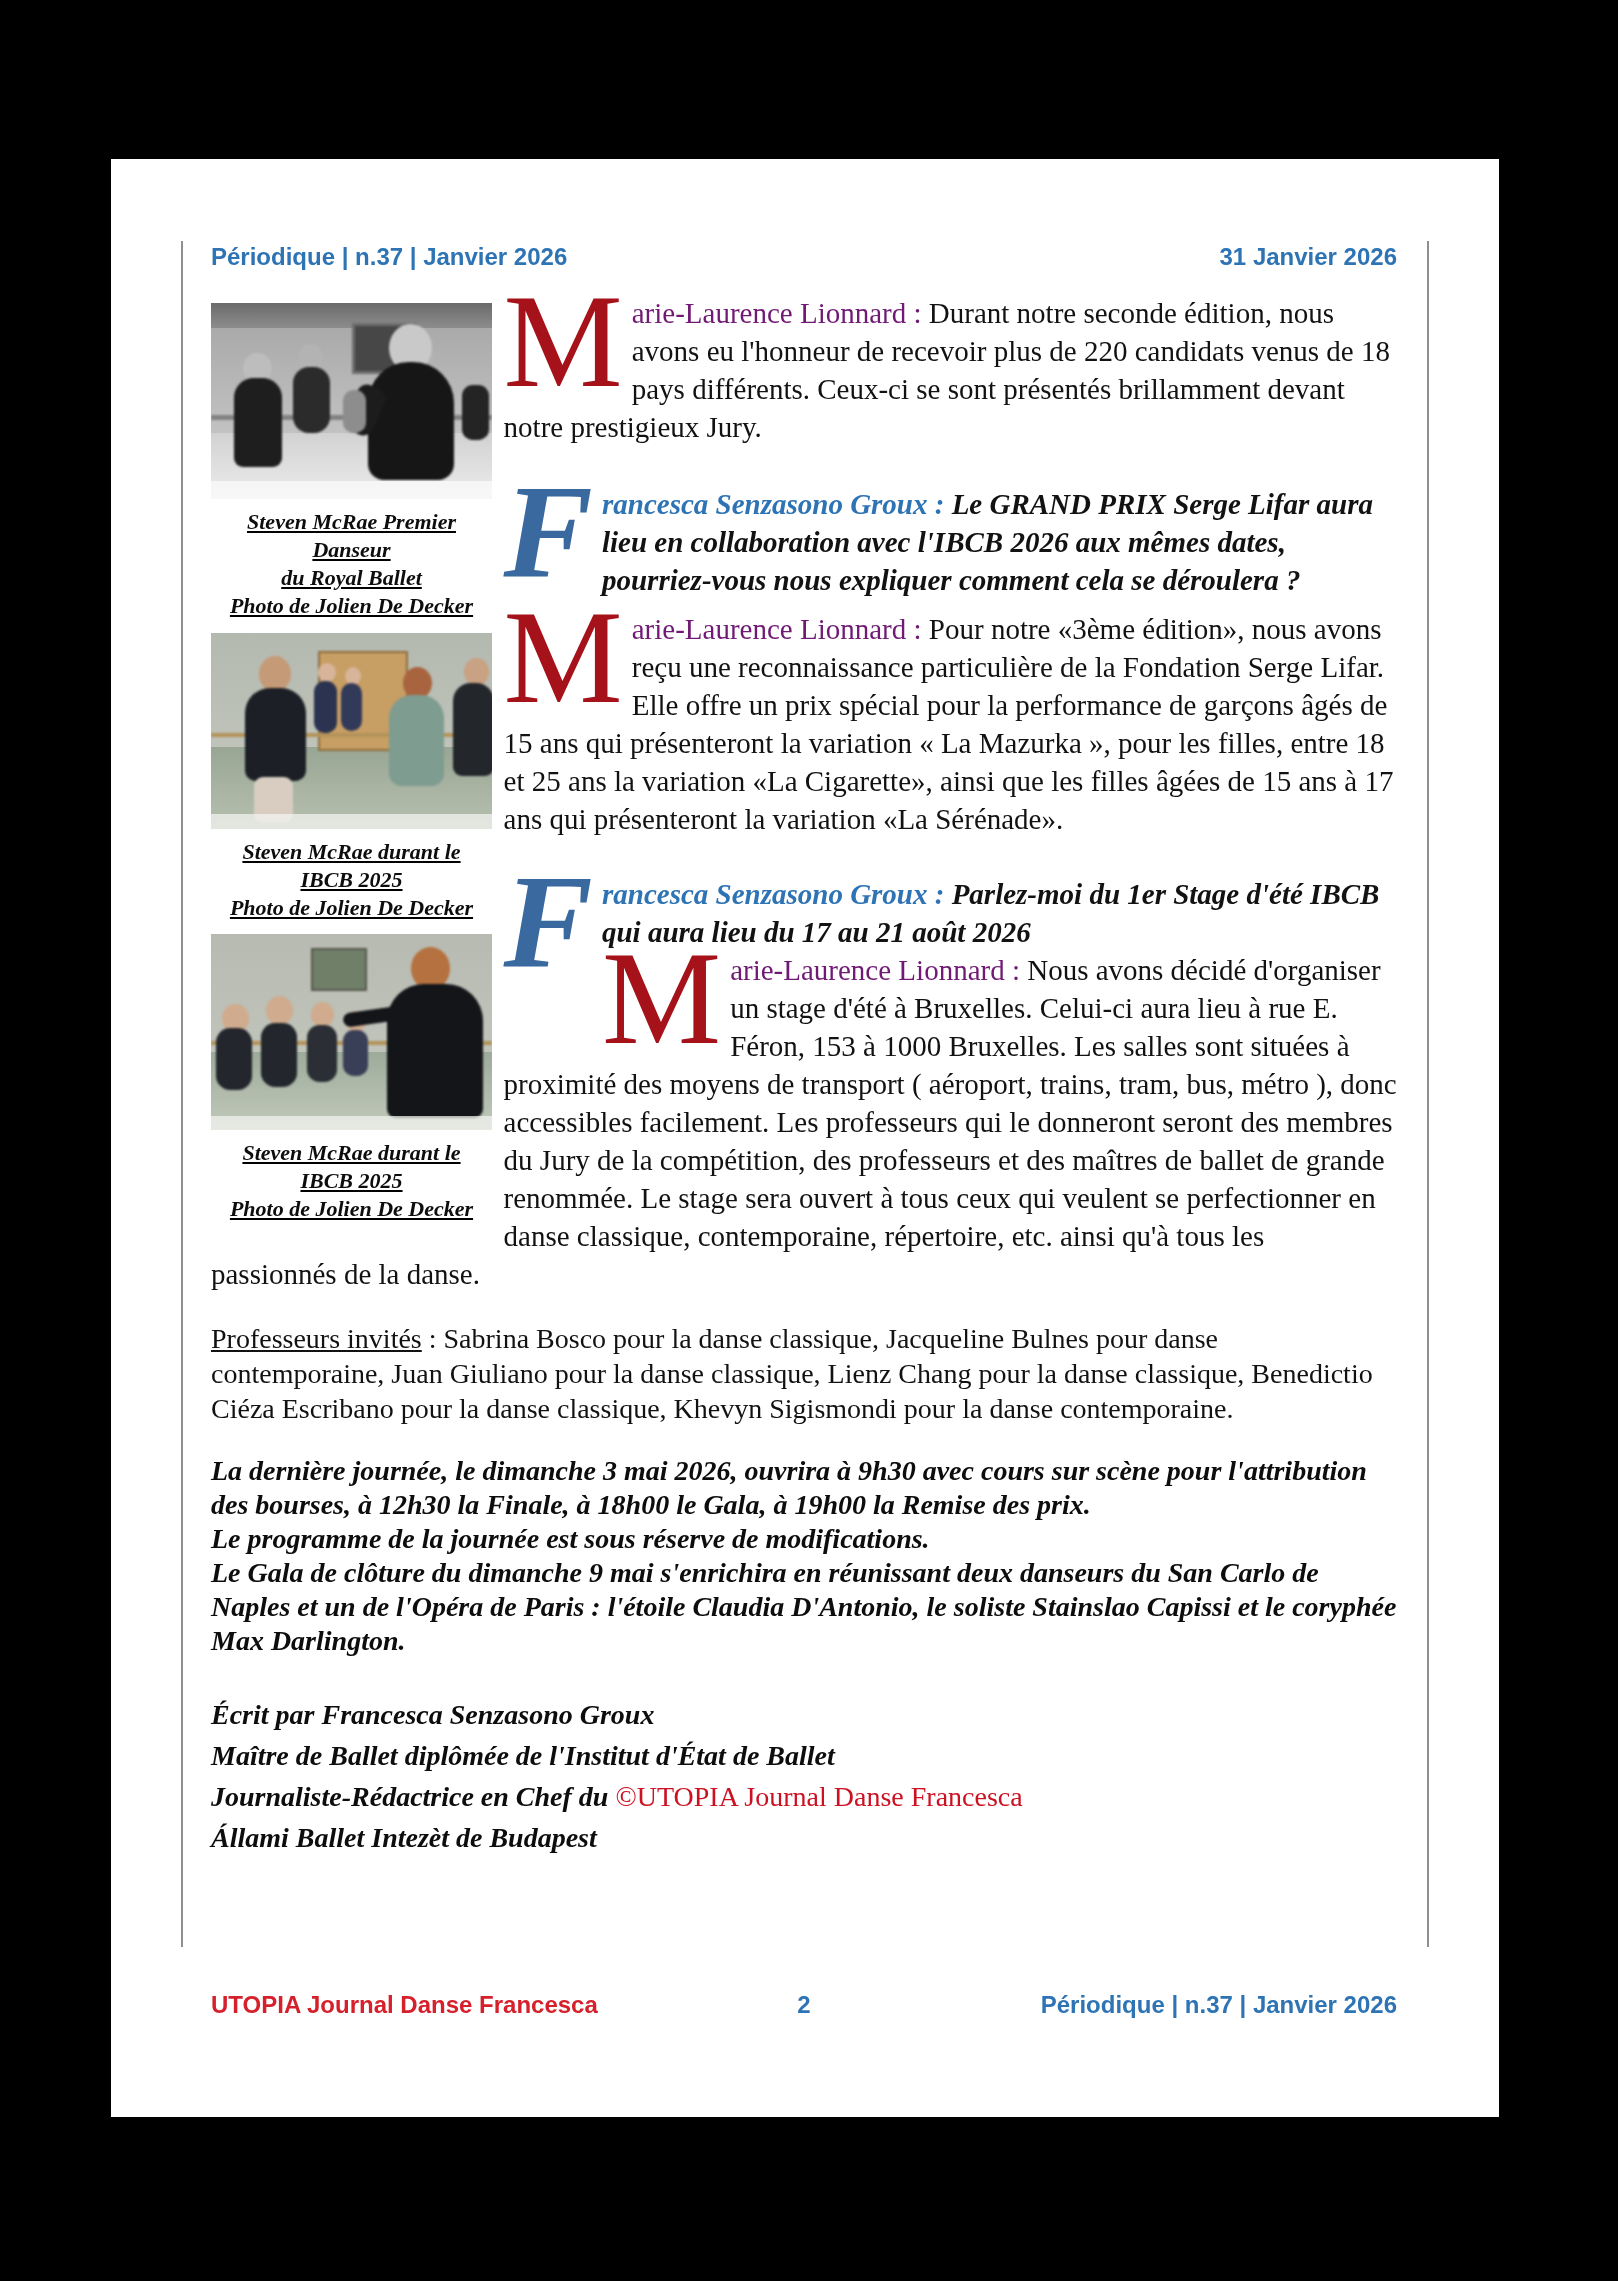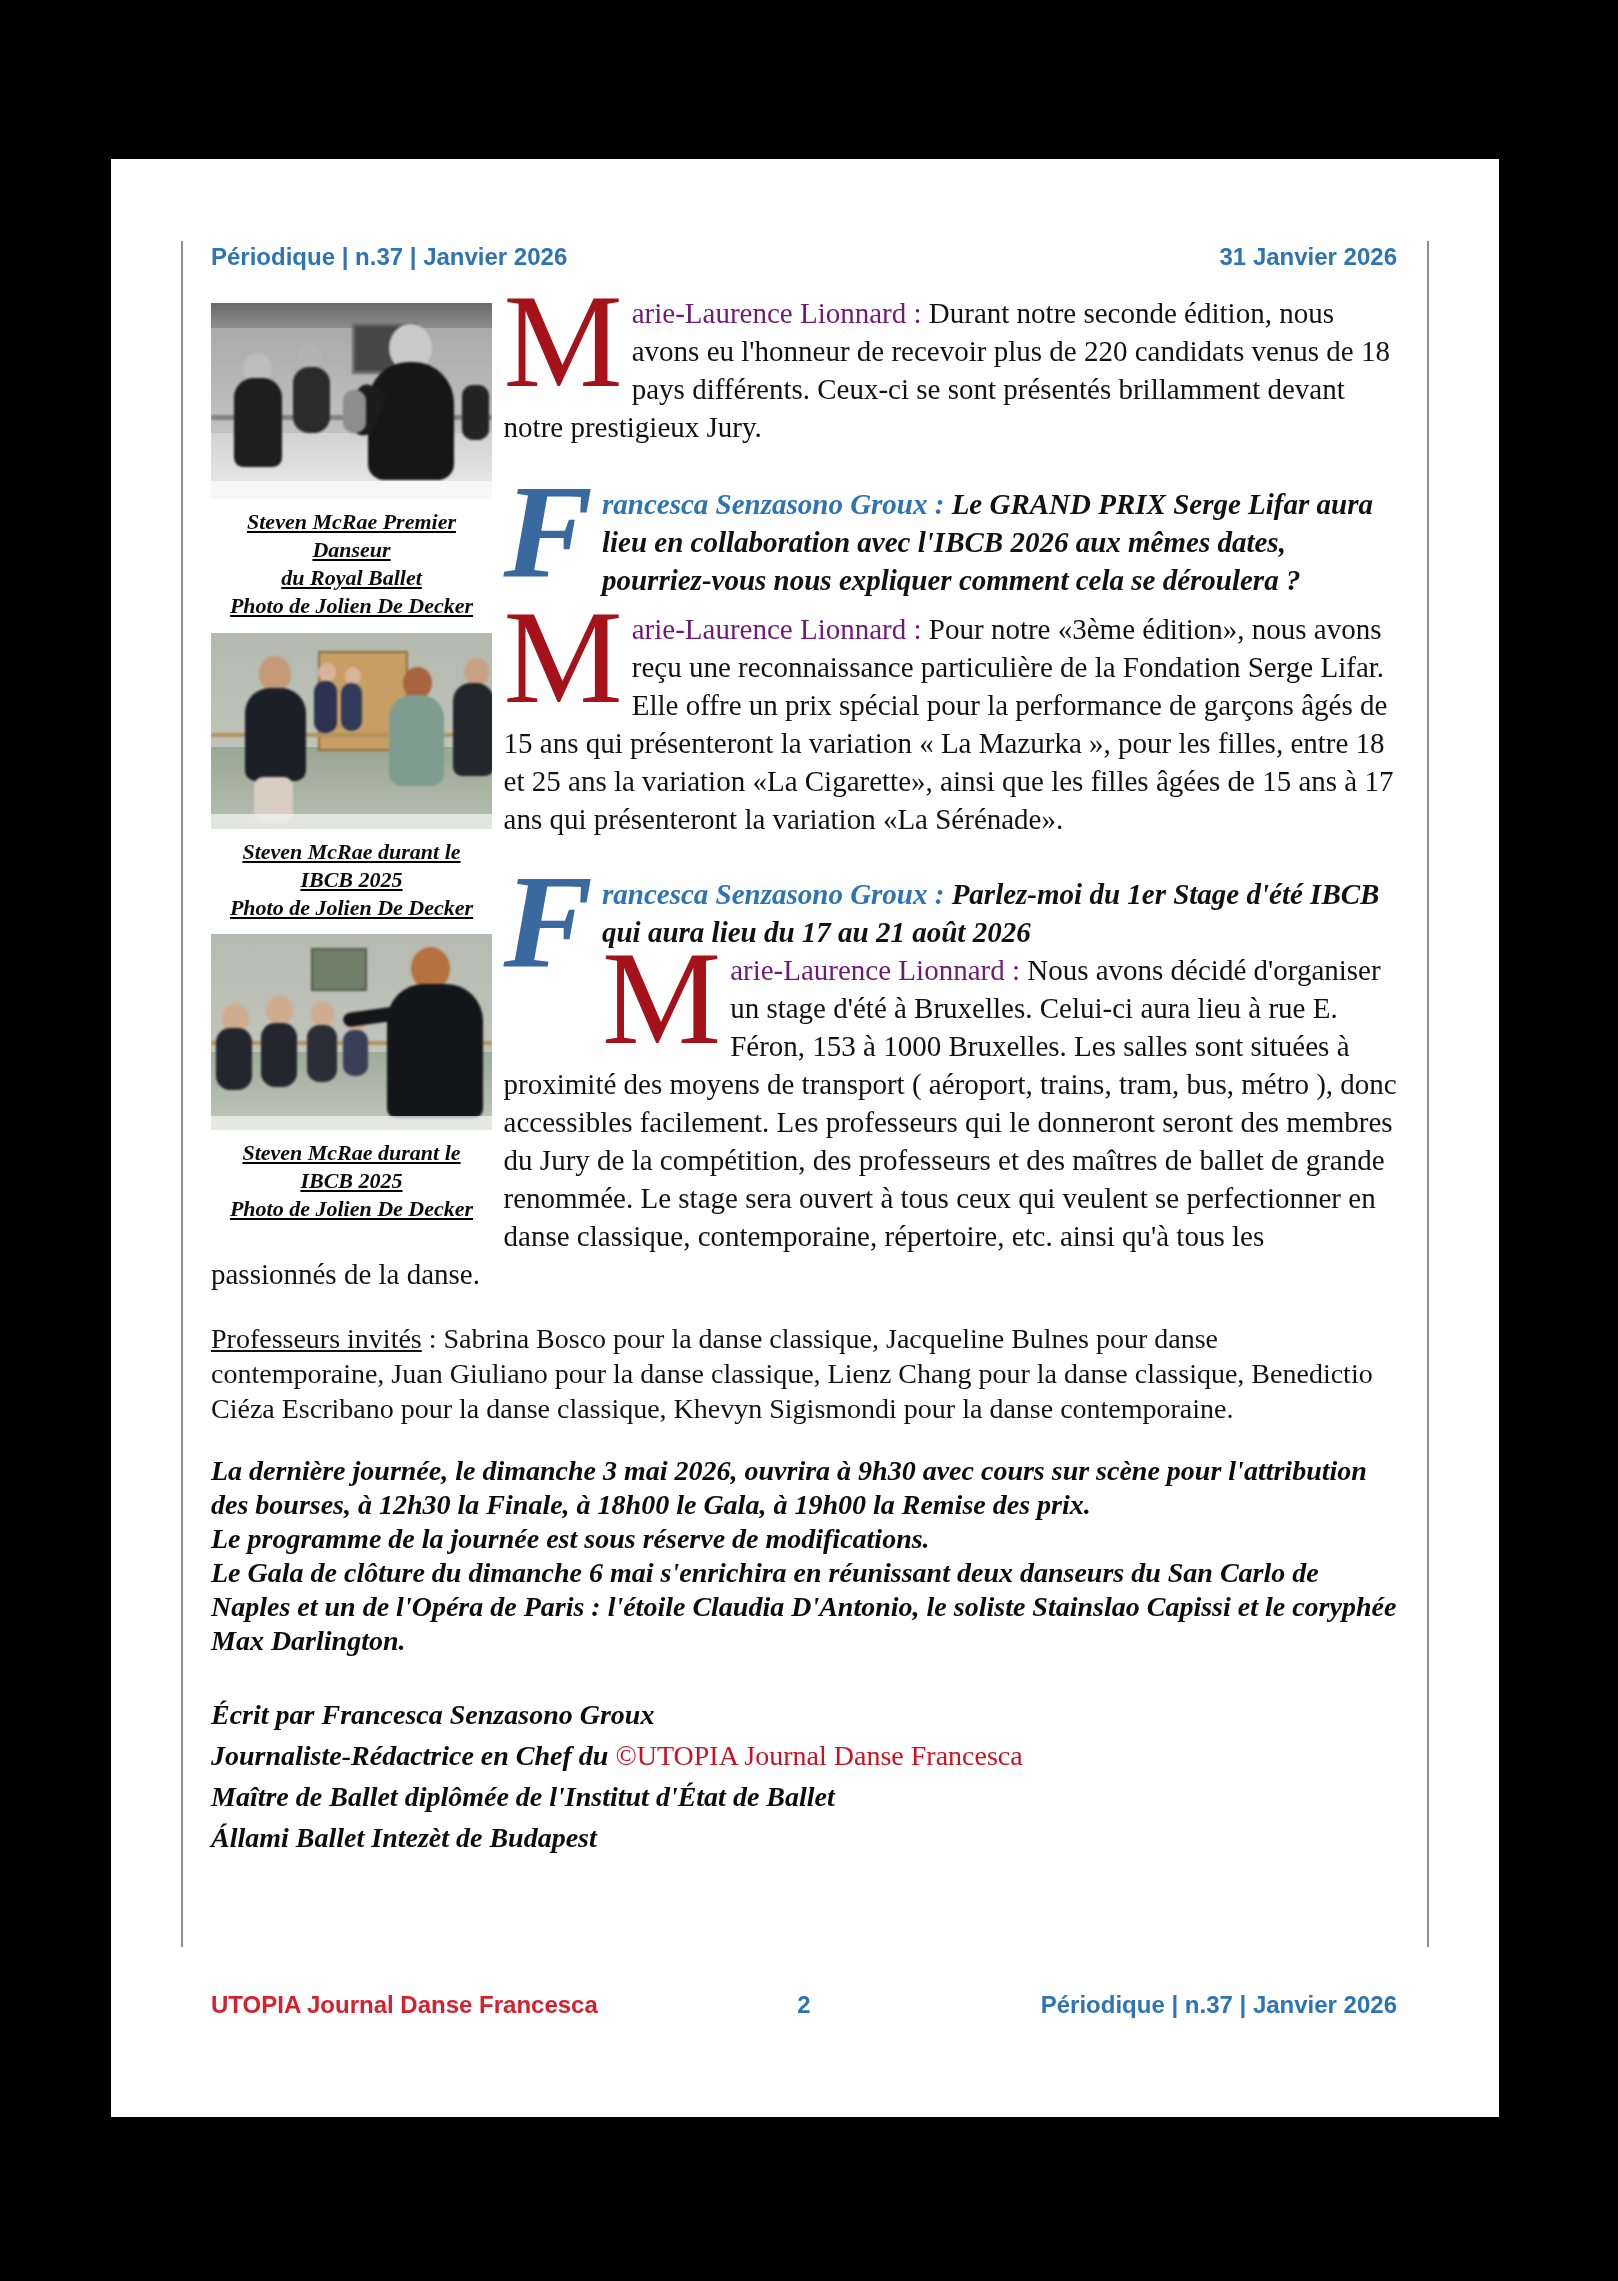--- a/index.html
+++ b/index.html
@@ -163,27 +163,27 @@
         <span class="dc red">M</span><span class="name">arie-Laurence Lionnard</span><span class="name"> : </span><span>Nous avons décidé d'organiser un stage d'été à Bruxelles. Celui-ci aura lieu à rue E. Féron, 153 à 1000 Bruxelles. Les salles sont situées à proximité des moyens de transport ( aéroport, trains, tram, bus, métro ), donc accessibles facilement. Les professeurs qui le donneront seront des membres du Jury de la compétition, des professeurs et des maîtres de ballet de grande renommée. Le stage sera ouvert à tous ceux qui veulent se perfectionner en danse classique, contemporaine, répertoire, etc. ainsi qu'à tous les passionnés de la danse.</span>
       </p>
 
       <p class="profs">
         <span class="u">Professeurs invités</span><span> : </span><span>Sabrina Bosco pour la danse classique, Jacqueline Bulnes pour danse contemporaine, Juan Giuliano pour la danse classique, Lienz Chang pour la danse classique, Benedictio Ciéza Escribano pour la danse classique, Khevyn Sigismondi pour la danse contemporaine.</span>
       </p>
 
       <div class="program">
         <div>La dernière journée, le dimanche 3 mai 2026, ouvrira à 9h30 avec cours sur scène pour l'attribution des bourses, à 12h30 la Finale, à 18h00 le Gala, à 19h00 la Remise des prix.</div>
         <div>Le programme de la journée est sous réserve de modifications.</div>
-        <div>Le Gala de clôture du dimanche 6 mai s'enrichira en réunissant deux danseurs du San Carlo de Naples et un de l'Opéra de Paris : l'étoile Claudia D'Antonio, le soliste Stainslao Capissi et le coryphée Max Darlington.</div>
+        <div>Le Gala de clôture du dimanche 9 mai s'enrichira en réunissant deux danseurs du San Carlo de Naples et un de l'Opéra de Paris : l'étoile Claudia D'Antonio, le soliste Stainslao Capissi et le coryphée Max Darlington.</div>
       </div>
 
       <div class="signature">
         <div>Écrit par Francesca Senzasono Groux</div>
+        <div>Maître de Ballet diplômée de l'Institut d'État de Ballet</div>
         <div><span>Journaliste-Rédactrice en Chef du </span><span class="red">©UTOPIA Journal Danse Francesca</span></div>
-        <div>Maître de Ballet diplômée de l'Institut d'État de Ballet</div>
         <div>Állami Ballet Intezèt de Budapest</div>
       </div>
 
       <div class="clear"></div>
     </div>
   </div>
 
   <div class="footer-row hf">
     <span class="footer-left">UTOPIA Journal Danse Francesca</span>
     <span class="footer-page">2</span>

